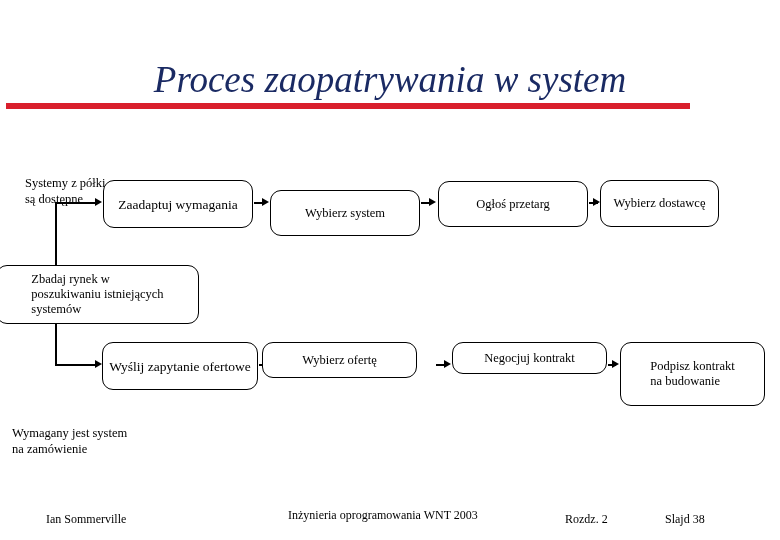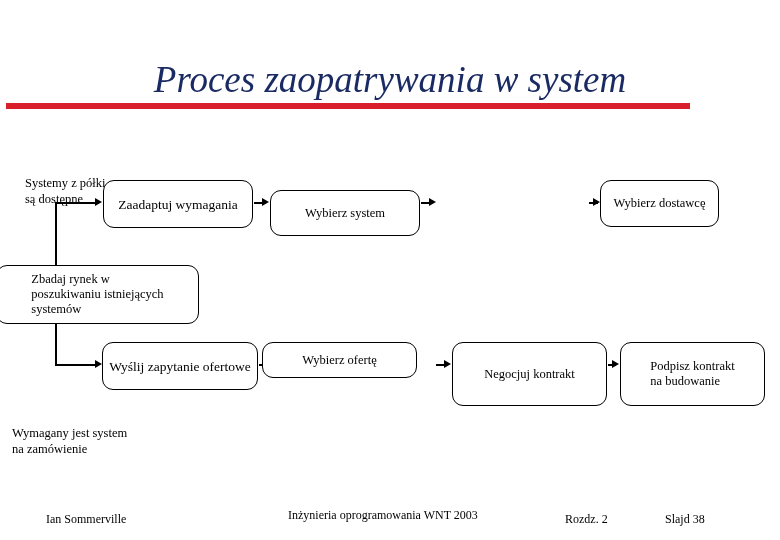--- a/index.html
+++ b/index.html
@@ -127,20 +127,23 @@
   <div class="hline" style="left:254px; top:202px; width:9px;"></div>
   <div class="arrowhead" style="left:262px; top:198px;"></div>
 
   <div class="box" style="left:270px; top:190px; width:150px; height:46px;">
     <span>Wybierz system</span>
   </div>
 
   <div class="hline" style="left:421px; top:202px; width:9px;"></div>
   <div class="arrowhead" style="left:429px; top:198px;"></div>
 
+  <div class="box" style="left:438px; top:181px; width:150px; height:46px;">
+    <span>Ogłoś przetarg</span>
+  </div>
 
   <div class="hline" style="left:589px; top:202px; width:9px;"></div>
   <div class="arrowhead" style="left:593px; top:198px;"></div>
 
   <div class="box" style="left:600px; top:180px; width:119px; height:47px;">
     <span>Wybierz dostawcę</span>
   </div>
 
   <div class="box" style="left:-4px; top:265px; width:203px; height:59px;">
     <span>Zbadaj rynek w
@@ -159,21 +162,21 @@
   <div class="hline" style="left:259px; top:364px; width:14px;"></div>
   <div class="arrowhead" style="left:272px; top:360px;"></div>
 
   <div class="box" style="left:262px; top:342px; width:155px; height:36px;">
     <span>Wybierz ofertę</span>
   </div>
 
   <div class="hline" style="left:436px; top:364px; width:10px;"></div>
   <div class="arrowhead" style="left:444px; top:360px;"></div>
 
-  <div class="box" style="left:452px; top:342px; width:155px; height:64px;">
+  <div class="box" style="left:452px; top:342px; width:155px; height:32px;">
     <span>Negocjuj kontrakt</span>
   </div>
 
   <div class="hline" style="left:608px; top:364px; width:8px;"></div>
   <div class="arrowhead" style="left:612px; top:360px;"></div>
 
   <div class="box" style="left:620px; top:342px; width:145px; height:64px;">
     <span>Podpisz kontrakt
 na budowanie</span>
   </div>

